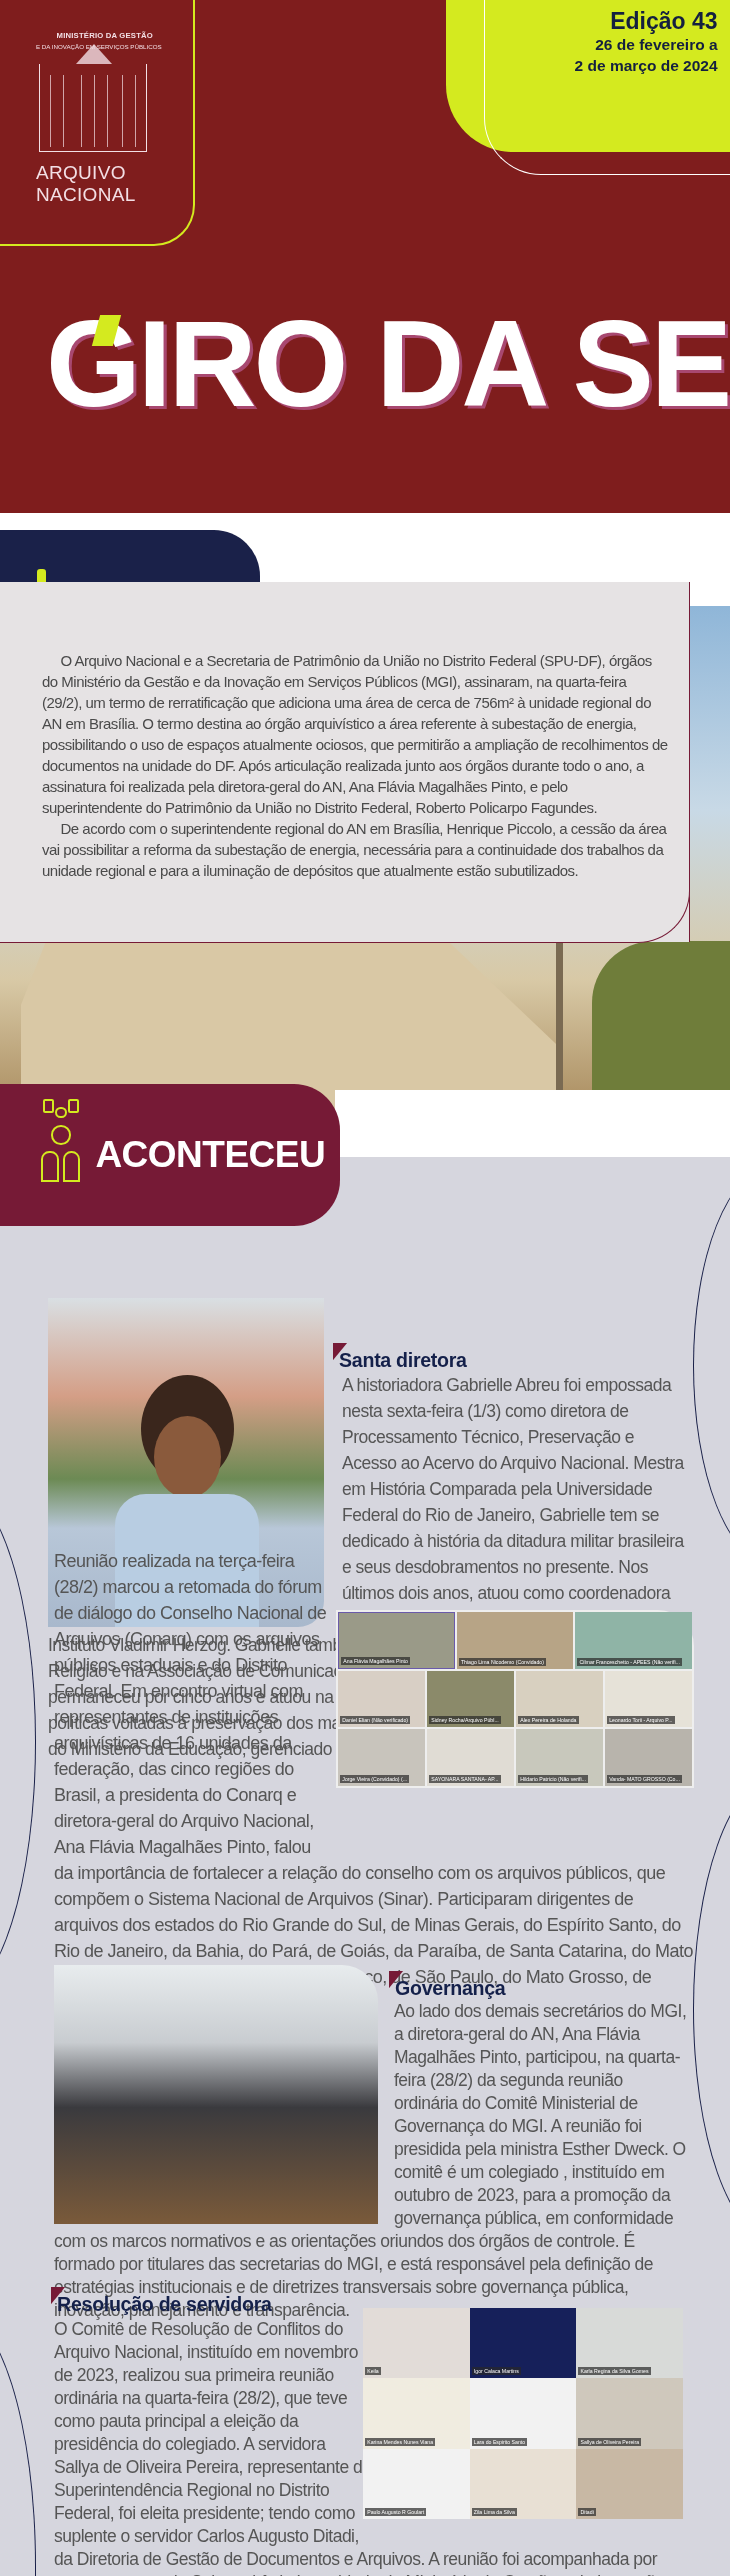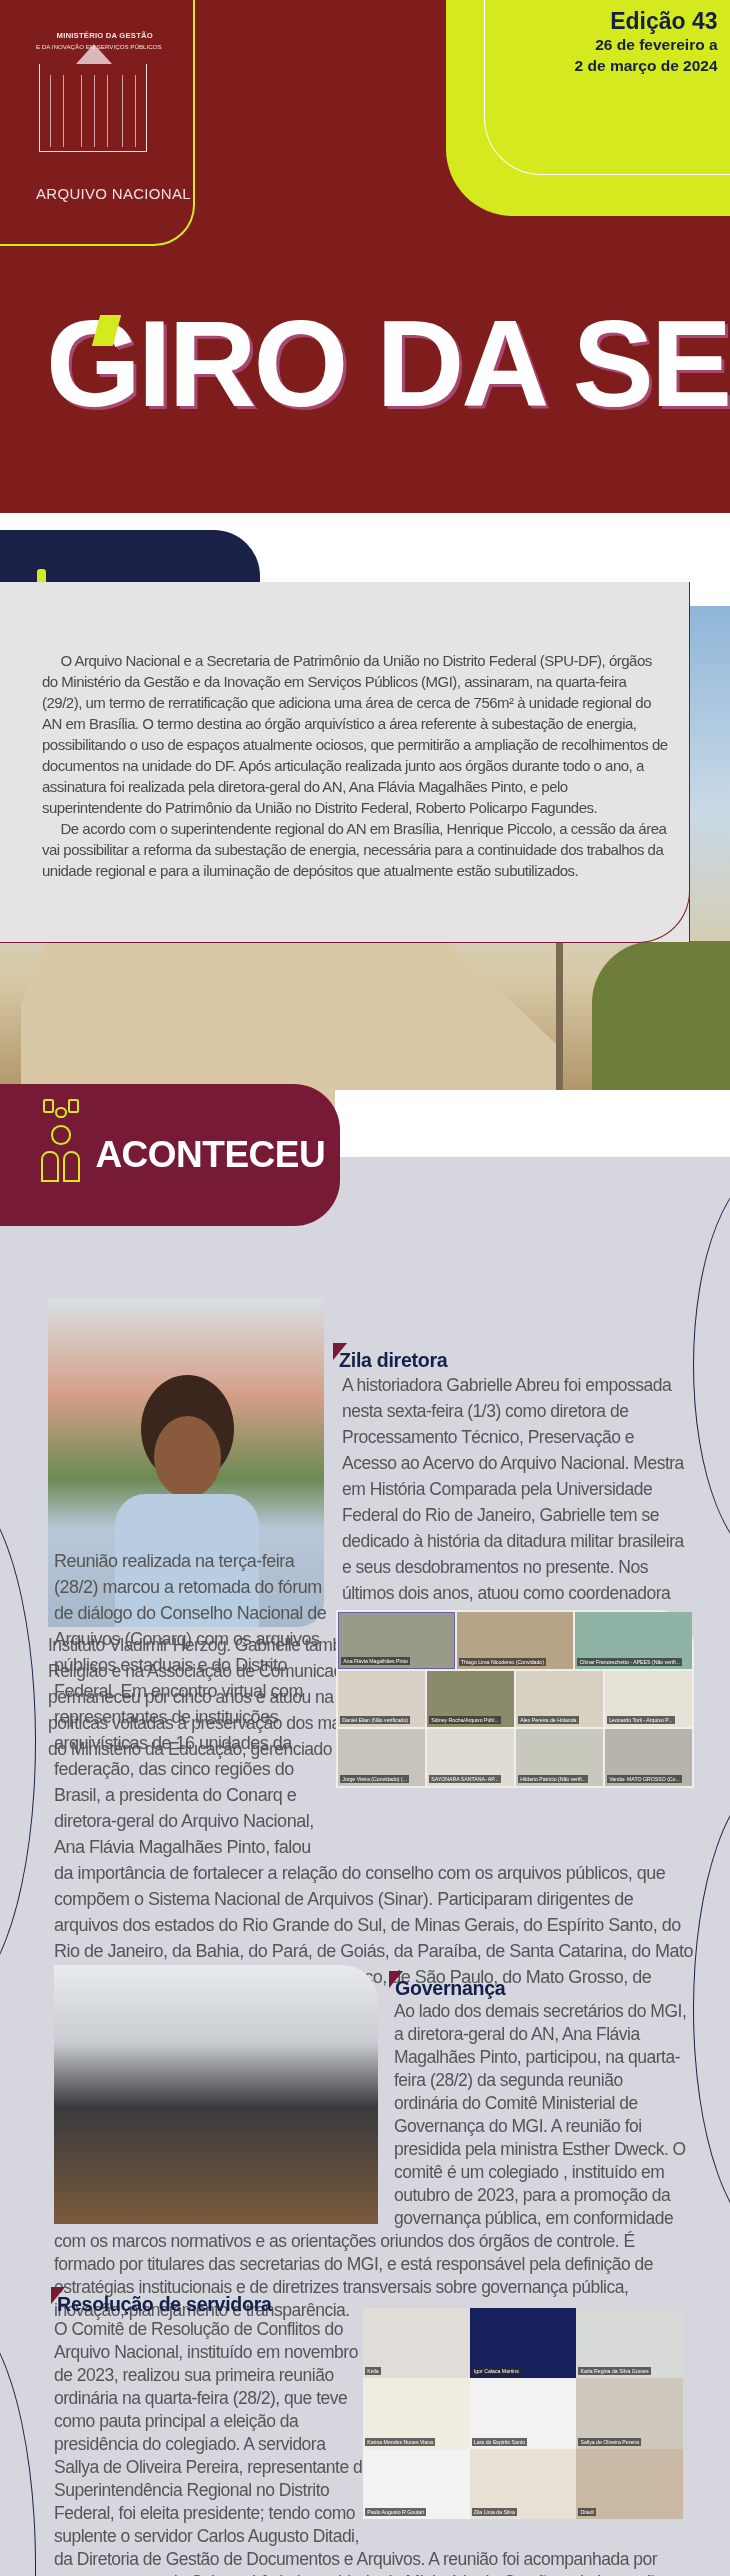--- a/index.html
+++ b/index.html
@@ -4,22 +4,22 @@
 <style>
 *{box-sizing:border-box;margin:0;padding:0}
 body{width:730px;height:4016px;background:#e6e3e4;font-family:"Liberation Sans",sans-serif;color:#4a4a4a;position:relative;overflow:hidden}
 .header{position:absolute;left:0;top:0;width:730px;height:513px;background:#7f1d1d}
 .logo-box{position:absolute;left:0;top:0;width:195px;height:246px;border:2.1px solid #d4ea1f;border-left:none;border-top:none;border-radius:0 0 41px 0;padding:31px 0 0 36px;color:#f3dfe5}
 .logo-box .l1{font-size:7.7px;font-weight:bold;letter-spacing:0.2px;margin-left:20.6px}
 .logo-box .l2{font-size:6.2px;margin-top:3.1px}
 .logo-box .bld{width:108px;height:88px;margin:14.4px 0 0 3.1px;border:1px solid #f3dfe5;border-top:none;position:relative}
 .bld .roof{position:absolute;left:36px;top:-20.6px;width:0;height:0;border-left:18.5px solid transparent;border-right:18.5px solid transparent;border-bottom:20.6px solid #f3dfe5;opacity:.8}
 .bld .col{position:absolute;top:10.3px;width:1px;height:72px;background:#f3dfe5;opacity:.7}
-.logo-box .l3{font-size:15px;margin-top:33px;letter-spacing:0.3px}
-.edition{position:absolute;left:446px;top:0;width:284px;height:216px;background:#d4ea1f;border-radius:0 0 0 67px;text-align:right;padding:8.2px 12.4px 0 0;color:#14203f;font-weight:bold}
+.logo-box .l3{font-size:19px;margin-top:10px;letter-spacing:0.3px}
+.edition{position:absolute;left:446px;top:0;width:284px;height:152px;background:#d4ea1f;border-radius:0 0 0 67px;text-align:right;padding:8.2px 12.4px 0 0;color:#14203f;font-weight:bold}
 .edition-outline{position:absolute;left:484px;top:0;width:246px;height:175px;border:1.5px solid #fff;border-top:none;border-right:none;border-radius:0 0 0 57px}
 .edition .ed{font-size:23px}
 .edition .dt{font-size:15.5px;line-height:20.6px}
 .title{position:absolute;left:46px;top:294px;font-size:122px;font-weight:bold;color:#fff;letter-spacing:-3.1px;text-shadow:3.1px 3.1px 0 #a84870;font-family:"Liberation Sans",sans-serif;white-space:nowrap}
 .title .g-accent{position:absolute;left:50px;top:20.6px;width:20.6px;height:31px;background:#d4ea1f;transform:skewX(-15deg)}
 .white-band{position:absolute;left:0;top:513px;width:730px;height:93px;background:#fff}
 .sec-tab{position:absolute;left:0;height:142px;border-radius:0 46px 46px 0;display:flex;align-items:center;padding-left:41px;gap:14.4px;color:#fff;font-weight:bold;font-size:40px;letter-spacing:-0.5px}
 .sec-tab.navy{background:#1a2149}
 .sec-tab.wine{background:#761a36}
 .sec-tab .ic{width:43px;height:77px;border:3.1px solid #d4ea1f;border-radius:3.1px;position:relative}
@@ -133,21 +133,21 @@
 <div class="curve" style="left:693px;top:1777px;width:82px;height:464px;border-right:none;border-radius:82px 0 0 82px/232px 0 0 232px"></div>
 <div class="curve" style="left:-46px;top:2308px;width:82px;height:551px;border-left:none;border-radius:0 82px 82px 0/0 258px 258px 0"></div>
 
 <article>
   <div class="photo" style="left:48px;top:1298px;width:276px;height:329px;border-radius:0 0 26px 0;background:linear-gradient(180deg,#d9dfe3 0%,#d49e86 30%,#6c8a54 55%,#b8c7d8 70%,#a8b8cc 100%)">
     <div style="position:absolute;left:93px;top:77px;width:93px;height:108px;border-radius:50%;background:#3a261c"></div>
     <div style="position:absolute;left:106px;top:118px;width:67px;height:82px;border-radius:50%;background:#8a5a3c"></div>
     <div style="position:absolute;left:67px;top:196px;width:144px;height:134px;border-radius:31px 31px 0 0;background:#b8cde2"></div>
   </div>
   <div class="item" style="left:336px;top:1349px;width:350px">
-    <h3>Zila diretora</h3>
+    <h3>Santa diretora</h3>
   </div>
   <div class="item" style="left:48px;top:1372px;width:639px">
     <div style="float:left;width:294px;height:256px"></div>
     <div class="txt" style="font-size:17.5px;line-height:26px;letter-spacing:-0.5px">A historiadora Gabrielle Abreu foi empossada nesta sexta-feira (1/3) como diretora de Processamento Técnico, Preservação e Acesso ao Acervo do Arquivo Nacional. Mestra em História Comparada pela Universidade Federal do Rio de Janeiro, Gabrielle tem se dedicado à história da ditadura militar brasileira e seus desdobramentos no presente. Nos últimos dois anos, atuou como coordenadora da área de Memória, Verdade e Justiça do Instituto Vladimir Herzog. Gabrielle também foi pesquisadora no Instituto de Estudos da Religião e na Associação de Comunicação Educativa Roquette Pinto. Nessa última, permaneceu por cinco anos e atuou na área de acervo, no desenvolvimento de políticas voltadas à preservação dos materiais audiovisuais da TV Escola, canal público do Ministério da Educação, gerenciado pela Roquette Pinto.</div>
   </div>
 </article>
 
 <article>
   <div class="item" style="left:54px;top:1548px;width:639px">
     <div style="float:right;width:361px;height:299px"></div>

